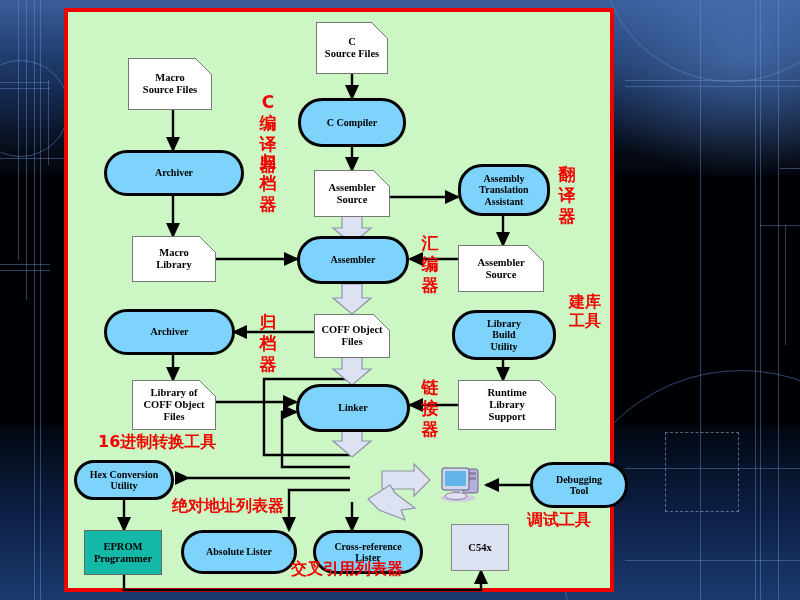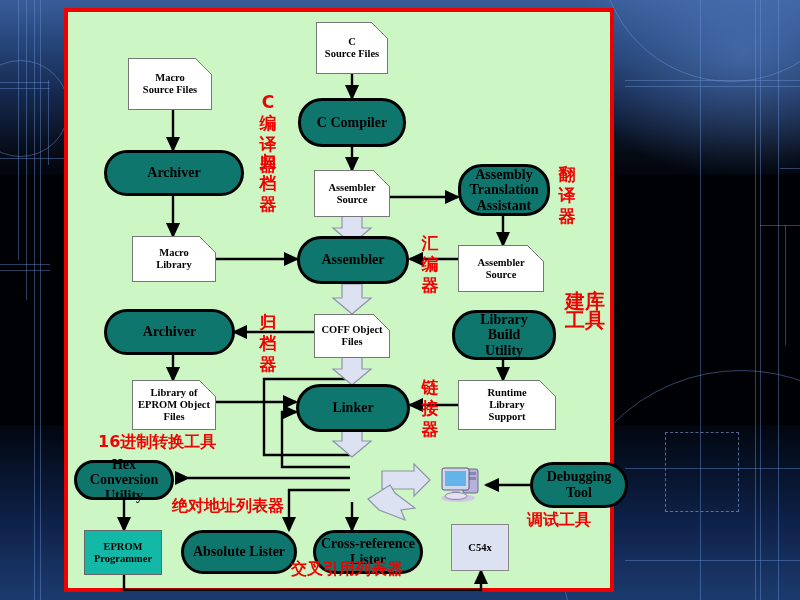--- a/index.html
+++ b/index.html
@@ -37,21 +37,21 @@
   .panel-inner{position:absolute;inset:0;}
 
   
   .node{position:absolute;box-sizing:border-box;display:flex;align-items:center;
     justify-content:center;text-align:center;color:#000;font-weight:bold;
     font-family:"Liberation Serif",serif;line-height:1.12;}
   .doc{background:#fff;border:1px solid #777;font-size:10.5px;}
   .doc .fold{position:absolute;right:-1px;top:-1px;width:17px;height:17px;
     background:linear-gradient(225deg,#ccf7c4 0 49.5%,#777 49.5% 52%,#fff 52% 100%);
     border-right:0;}
-  .round{background:#0f766e;border:3px solid #000;border-radius:24px;font-size:14px;}
+  .round{background:#7dd3fc;border:3px solid #000;border-radius:24px;font-size:10px;}
   .plain{background:#dde2f2;border:1px solid #888;font-size:10.5px;}
   .doclabel{position:relative;z-index:2;padding:0 4px;}
 
   
   .cn{position:absolute;color:#f00200;font-weight:bold;
     font-family:"DejaVu Sans",sans-serif;line-height:1.0;}
   .cn-v{width:20px;font-size:17px;line-height:21px;text-align:center;}
   .cn-v span{display:block;}
   .cn-h{white-space:nowrap;font-size:16px;}
 
@@ -236,21 +236,21 @@
 
     <div class="node round" style="left:384px;top:298px;width:104px;height:50px;">
       <span style="white-space:pre-line">Library
 Build
 Utility</span>
     </div>
 
     <div class="node doc" style="left:64px;top:368px;width:84px;height:50px;">
       <span class="fold"></span>
       <span class="doclabel" style="white-space:pre-line">Library of
-EPROM Object
+COFF Object
 Files</span>
     </div>
 
     <div class="node round" style="left:228px;top:372px;width:114px;height:48px;">
       <span style="white-space:pre-line">Linker</span>
     </div>
 
     <div class="node doc" style="left:390px;top:368px;width:98px;height:50px;">
       <span class="fold"></span>
       <span class="doclabel" style="white-space:pre-line">Runtime
@@ -318,21 +318,21 @@
       <span>译</span>
       <span>器</span>
     </div>
 
     <div class="cn cn-v" style="left:352px;top:221px;">
       <span>汇</span>
       <span>编</span>
       <span>器</span>
     </div>
 
-    <div class="cn" style="left:488px;top:280px;font-size:20px;line-height:19px;text-align:center;width:58px;">
+    <div class="cn" style="left:488px;top:280px;font-size:16px;line-height:19px;text-align:center;width:58px;">
       <span style="display:block">建库</span>
       <span style="display:block">工具</span>
     </div>
 
     <div class="cn cn-v" style="left:190px;top:300px;">
       <span>归</span>
       <span>档</span>
       <span>器</span>
     </div>
 

